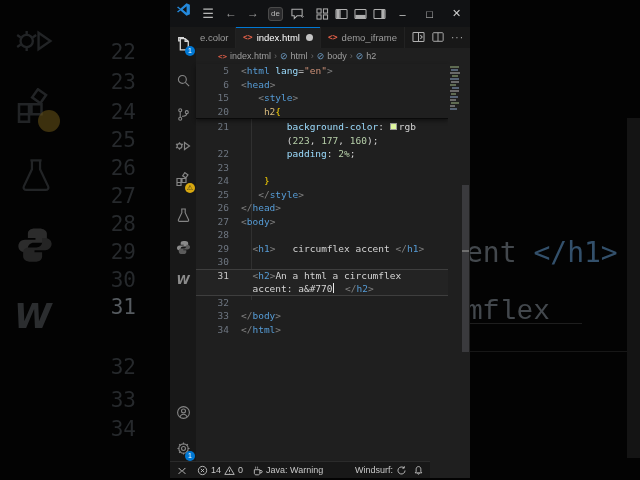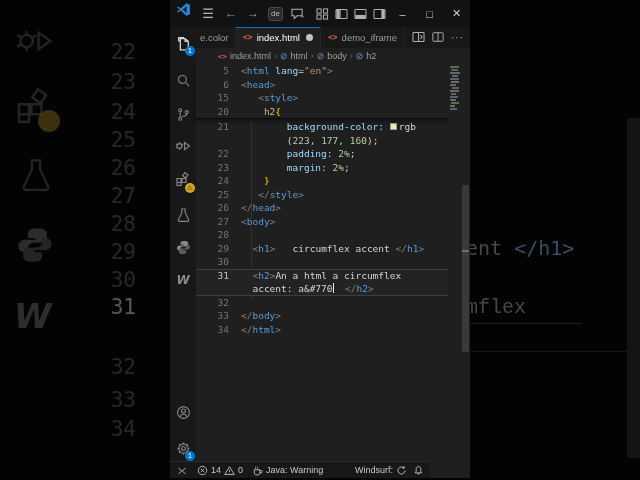--- a/index.html
+++ b/index.html
@@ -9,21 +9,21 @@
   .bd-num { position:absolute; right:0; font-family:"DejaVu Sans Mono",monospace;
     font-size:21px; color:#26292c; }
   .bd-num.bright { color:#565b60; }
   #bd-nums { position:absolute; left:88px; top:0; width:48px; height:480px; text-align:right; }
   .bd-icon { position:absolute; opacity:1; }
   .bd-icon svg { stroke:#222426; fill:none; stroke-width:1; }
   #bd-w { position:absolute; left:14px; top:296px; font-size:34px; font-weight:bold;
     color:#2b2d2f; font-style:italic; font-family:"DejaVu Sans",sans-serif; }
   #bd-badge { position:absolute; left:38px; top:110px; width:22px; height:22px;
     border-radius:50%; background:#6b5617; opacity:.55; }
-  .bd-echo { position:absolute; font-family:"DejaVu Sans Mono",monospace; font-size:20px;
+  .bd-echo { position:absolute; font-family:"DejaVu Sans Mono",monospace; font-size:28px;
     color:#43484d; white-space:pre; }
   .bd-echo .tagpart { color:#33506b; }
   .bd-line { position:absolute; height:1px; background:#1e1e1e; }
   #bd-band { position:absolute; left:627px; top:118px; width:13px; height:340px; background:#141414; }
 
   
   #win { position:absolute; left:170px; top:0; width:300px; height:478px;
     background:#1f1f1f; font-size:10px; color:#ccc; }
 
   
@@ -339,21 +339,20 @@
           <div class="crow">
             <span class="ln"></span>
             <span class="code"><span class="tk-pl">        </span><span class="tk-op">(</span><span class="tk-num">223</span><span class="tk-op">, </span><span class="tk-num">177</span><span class="tk-op">, </span><span class="tk-num">160</span><span class="tk-op">);</span></span>
           </div>
           <div class="crow">
             <span class="ln">22</span>
             <span class="code"><span class="tk-pl">        </span><span class="tk-prop">padding</span><span class="tk-op">: </span><span class="tk-num">2%</span><span class="tk-op">;</span></span>
           </div>
           <div class="crow">
             <span class="ln">23</span>
-            <span class="code"><span class="tk-pl">        </span><span class="tk-prop">margin</span><span class="tk-op">: </span><span class="tk-num">2%</span><span class="tk-op">;</span></span>
           </div>
           <div class="crow">
             <span class="ln">24</span>
             <span class="code"><span class="tk-pl">    </span><span class="tk-brace">}</span></span>
           </div>
           <div class="crow">
             <span class="ln">25</span>
             <span class="code"><span class="tk-pl">   </span><span class="tk-pt">&lt;/</span><span class="tk-tag">style</span><span class="tk-pt">&gt;</span></span>
           </div>
           <div class="crow">

